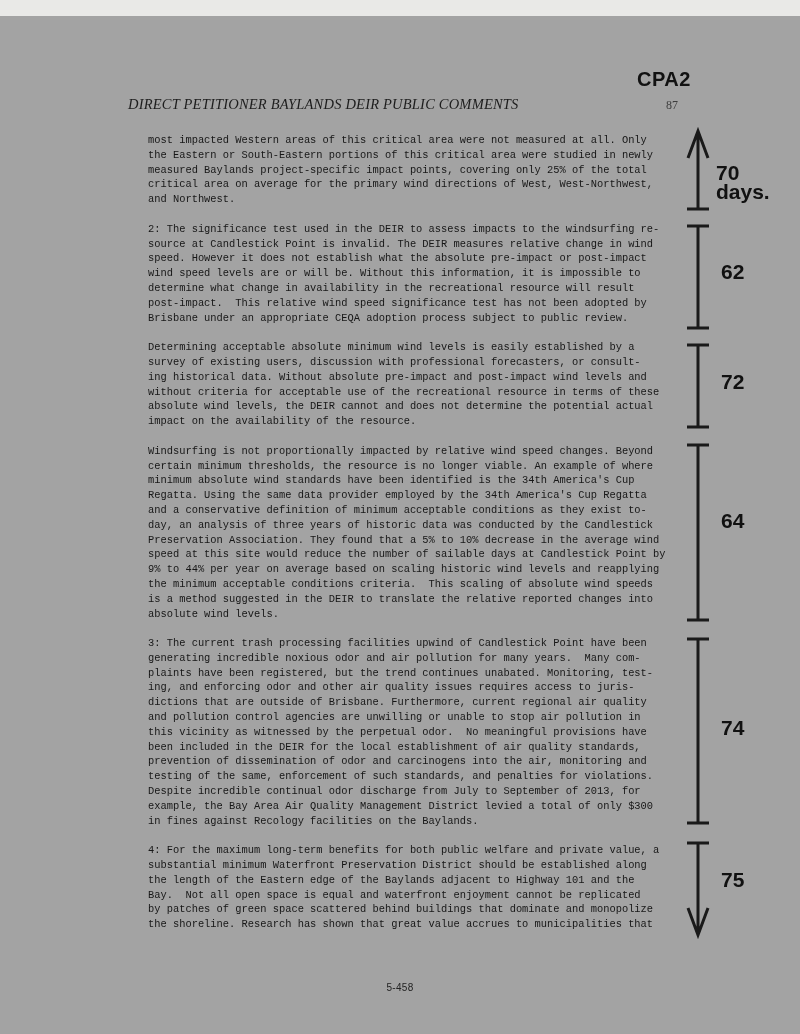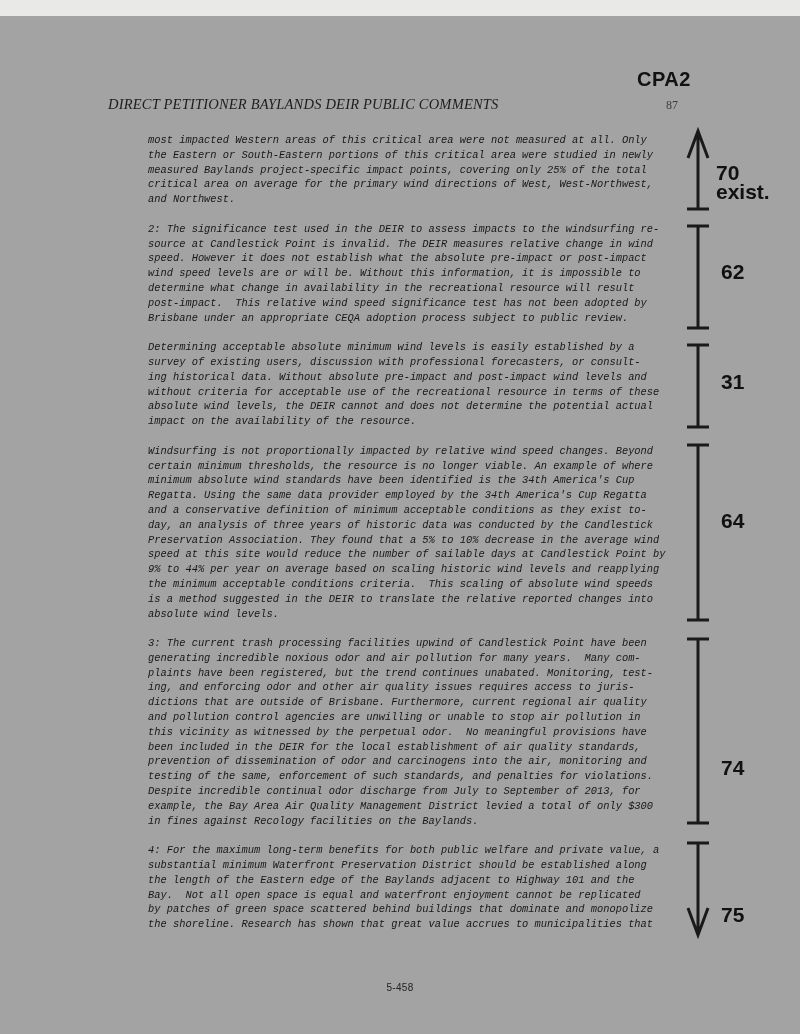--- a/index.html
+++ b/index.html
@@ -19,21 +19,21 @@
     position: absolute;
     left: 637px;
     top: 52px;
     font-weight: bold;
     font-size: 20px;
     letter-spacing: 0.5px;
     color: #121212;
   }
   .running-head {
     position: absolute;
-    left: 108px;
+    left: 128px;
     top: 80px;
     font-family: "Liberation Serif", serif;
     font-style: italic;
     font-size: 14.5px;
     letter-spacing: 0.2px;
     color: #1d1d1d;
     white-space: nowrap;
   }
   .page-num-top {
     position: absolute;
@@ -51,21 +51,20 @@
     top: 117px;
     width: 525px;
     font-family: "Liberation Mono", "DejaVu Sans Mono", monospace;
     font-size: 10.4px;
     line-height: 14.8px;
     color: #171717;
   }
   .para {
     white-space: pre;
     margin: 0 0 14.8px 0;
-    font-style: italic;
   }
 
   
   .brackets-svg {
     position: absolute;
     left: 660px;
     top: 100px;
     width: 140px;
     height: 840px;
   }
@@ -80,22 +79,22 @@
     font-size: 21px;
     line-height: 19px;
     color: #111;
     white-space: nowrap;
   }
   .ann-label span { display: block; }
   .lbl-70 { left: 716px; top: 147px; }
   .lbl-71 { left: 721px; top: 246px; }
   .lbl-72 { left: 721px; top: 356px; }
   .lbl-73 { left: 721px; top: 495px; }
-  .lbl-74 { left: 721px; top: 742px; }
-  .lbl-75 { left: 721px; top: 889px; }
+  .lbl-74 { left: 721px; top: 702px; }
+  .lbl-75 { left: 721px; top: 854px; }
 
   
   .footer {
     position: absolute;
     left: 0;
     top: 966px;
     width: 100%;
     text-align: center;
     font-size: 10px;
     letter-spacing: 0.3px;
@@ -175,27 +174,27 @@
 
     <path d="M27 329 H49 M38 329 V504 M27 504 H49"></path>
 
     <path d="M27 523 H49 M38 523 V707 M27 707 H49"></path>
 
     <path d="M27 727 H49 M38 727 V816 M28 792 L38 819 L48 792"></path>
   </svg>
 
   <div class="ann-label lbl-70">
     <span>70</span>
-    <span>exist.</span>
+    <span>days.</span>
   </div>
   <div class="ann-label lbl-71">
     <span>62</span>
   </div>
   <div class="ann-label lbl-72">
-    <span>31</span>
+    <span>72</span>
   </div>
   <div class="ann-label lbl-73">
     <span>64</span>
   </div>
   <div class="ann-label lbl-74">
     <span>74</span>
   </div>
   <div class="ann-label lbl-75">
     <span>75</span>
   </div>

